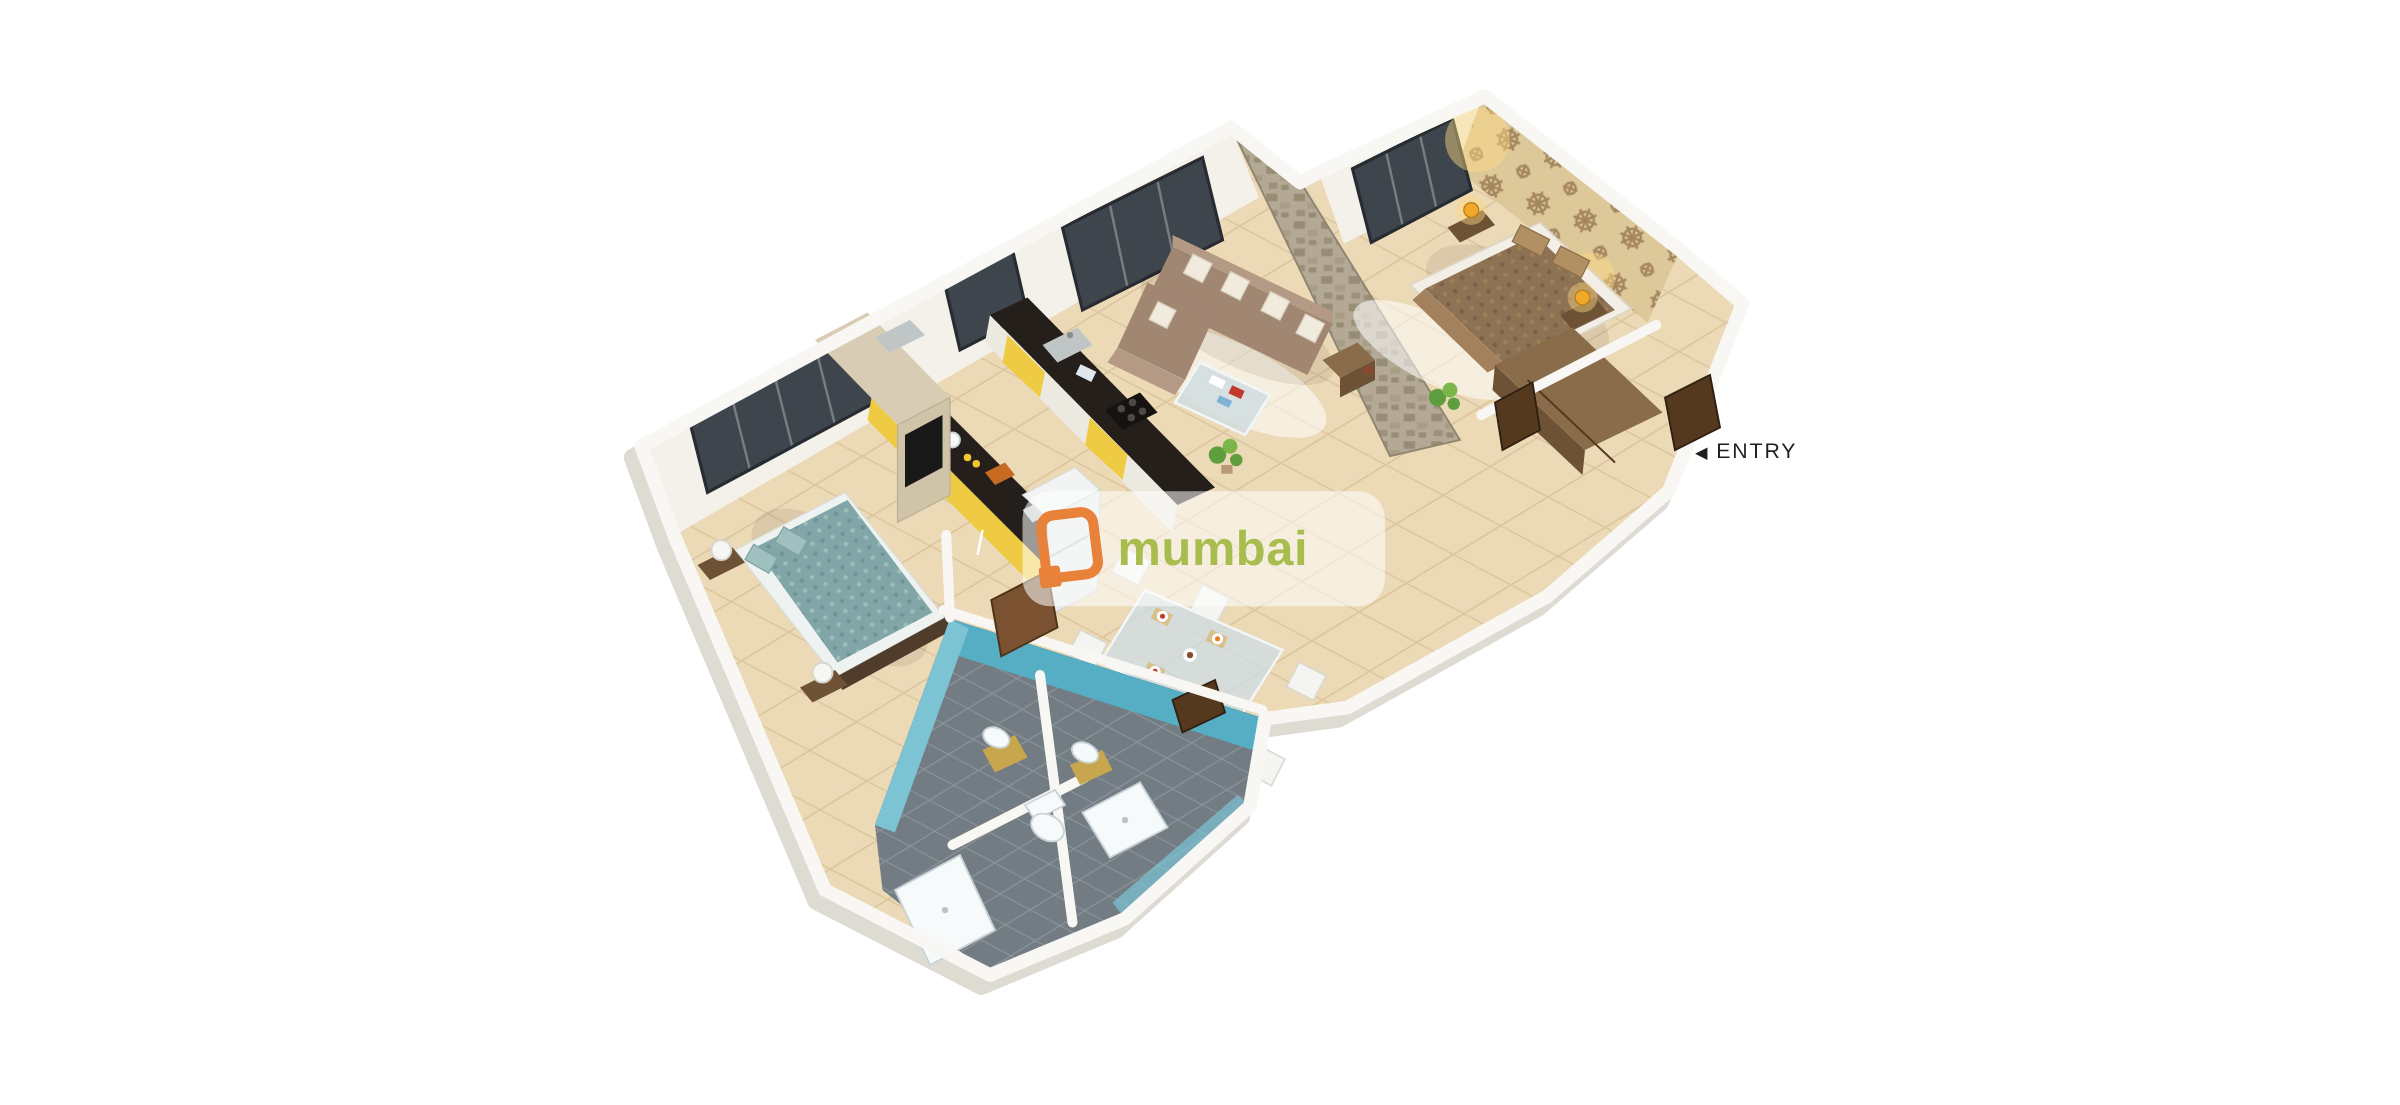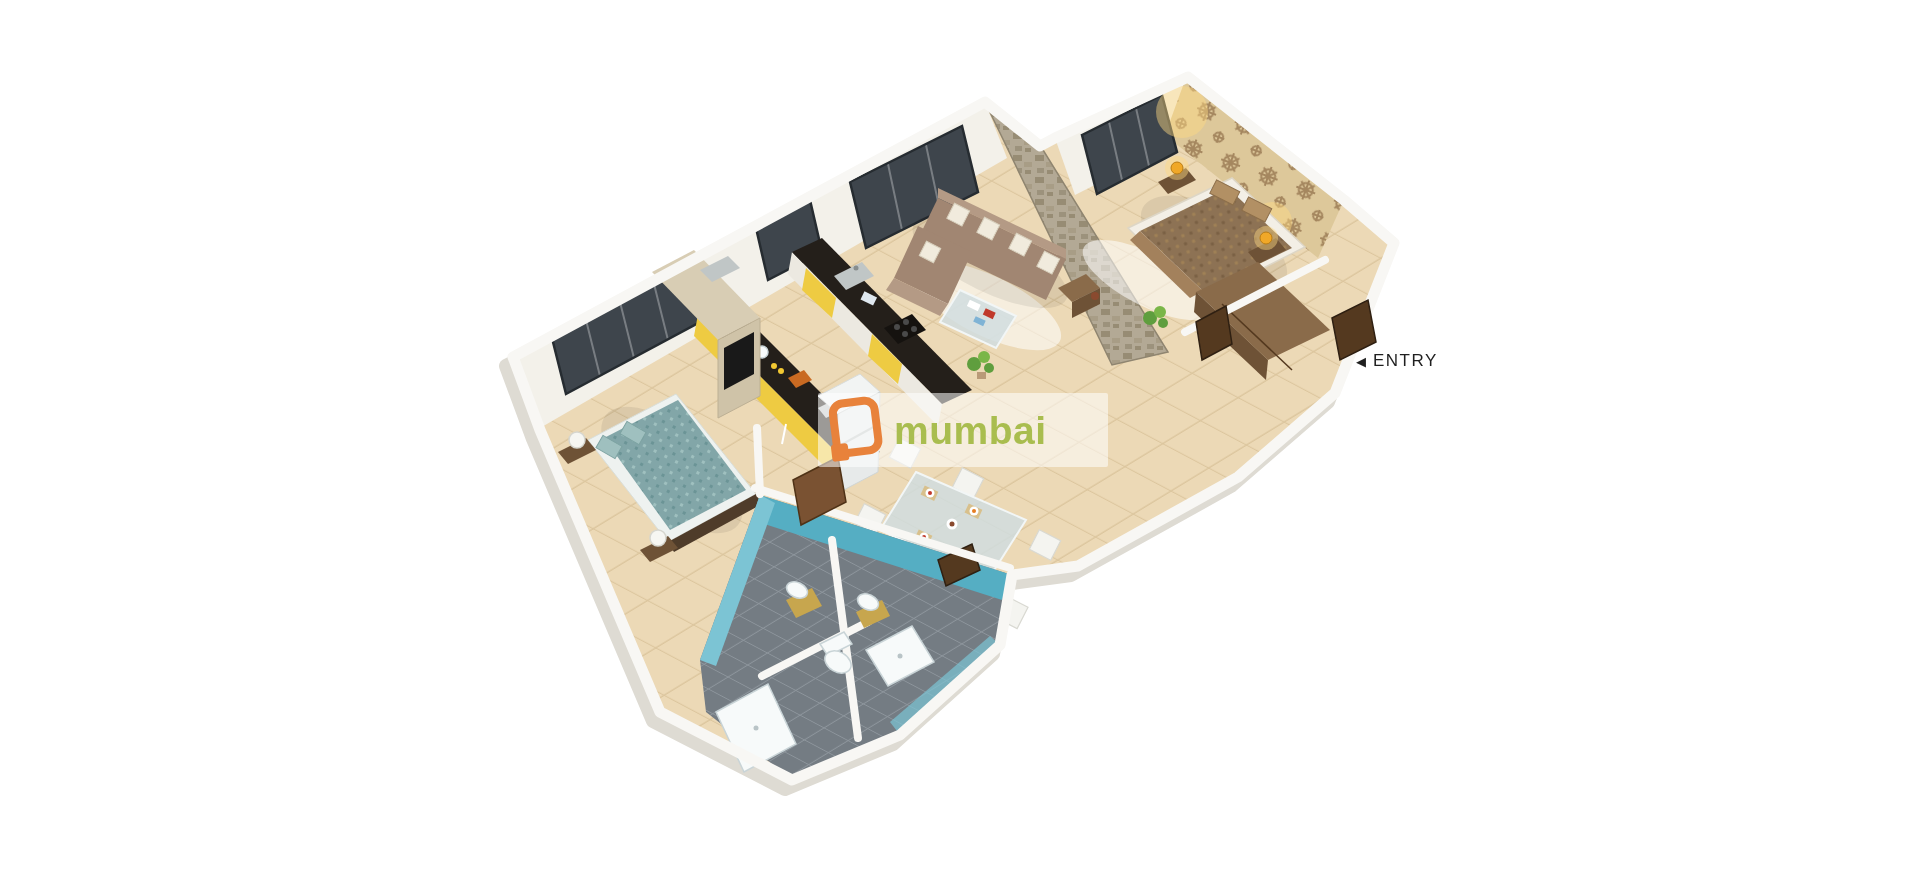--- a/index.html
+++ b/index.html
@@ -38,22 +38,22 @@
   .lampglow{fill:var(--lamp-glow);opacity:.45;}
   .lampbody{fill:var(--lamp-amber);stroke:#b97c14;stroke-width:1;}
   .whitelamp{fill:#f6f6f2;stroke:#d6d6cf;stroke-width:1.5;}
   .doorbrown{fill:var(--door-brown);stroke:#2f2012;stroke-width:1.5;}
   .glasstop{fill:#cfdde1;fill-opacity:.82;stroke:#f2f6f6;stroke-width:2;}
   .chair{fill:#f4f4f0;stroke:#d9d9d2;stroke-width:1.2;}
   .rug{fill:#ffffff;opacity:.55;}
   .shadow{fill:#000;opacity:.07;}
 
   
-  .watermark{position:absolute;left:818px;top:393px;width:290px;height:74px;
-    background:var(--wm-panel);border-radius:2px;display:flex;align-items:center;
+  .watermark{position:absolute;left:818px;top:393px;width:290px;height:92px;
+    background:var(--wm-panel);border-radius:22px;display:flex;align-items:center;
     padding:0 8px;box-sizing:border-box;}
   .wm-icon{width:58px;height:72px;flex:0 0 auto;margin-right:10px;}
   .wm-text{display:flex;flex-direction:column;line-height:1;}
   .wm-line1{font-size:39px;font-weight:bold;letter-spacing:0.5px;color:var(--wm-green);}
   .wm-line2{font-size:30px;font-weight:bold;color:var(--wm-gray);margin-top:2px;letter-spacing:0px;}
   .wm-suffix{font-size:16px;font-weight:bold;color:var(--wm-gray);}
 
   
   .entry-label{position:absolute;left:1356px;top:351px;display:flex;align-items:center;
     color:var(--entry-color);font-size:17px;letter-spacing:1.5px;}

